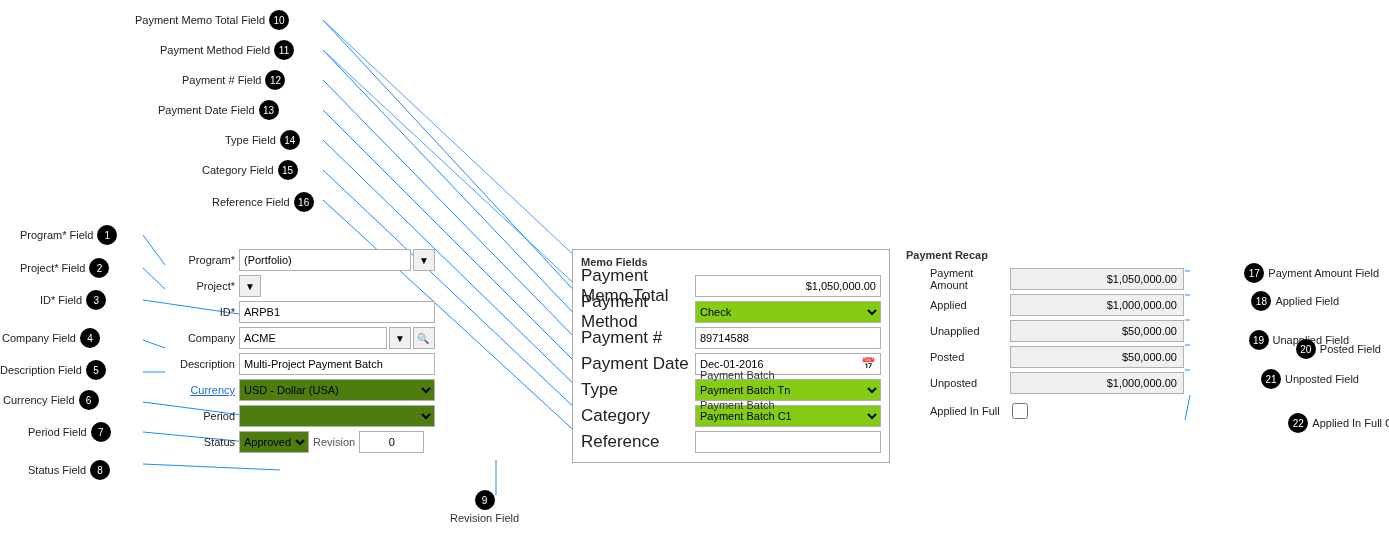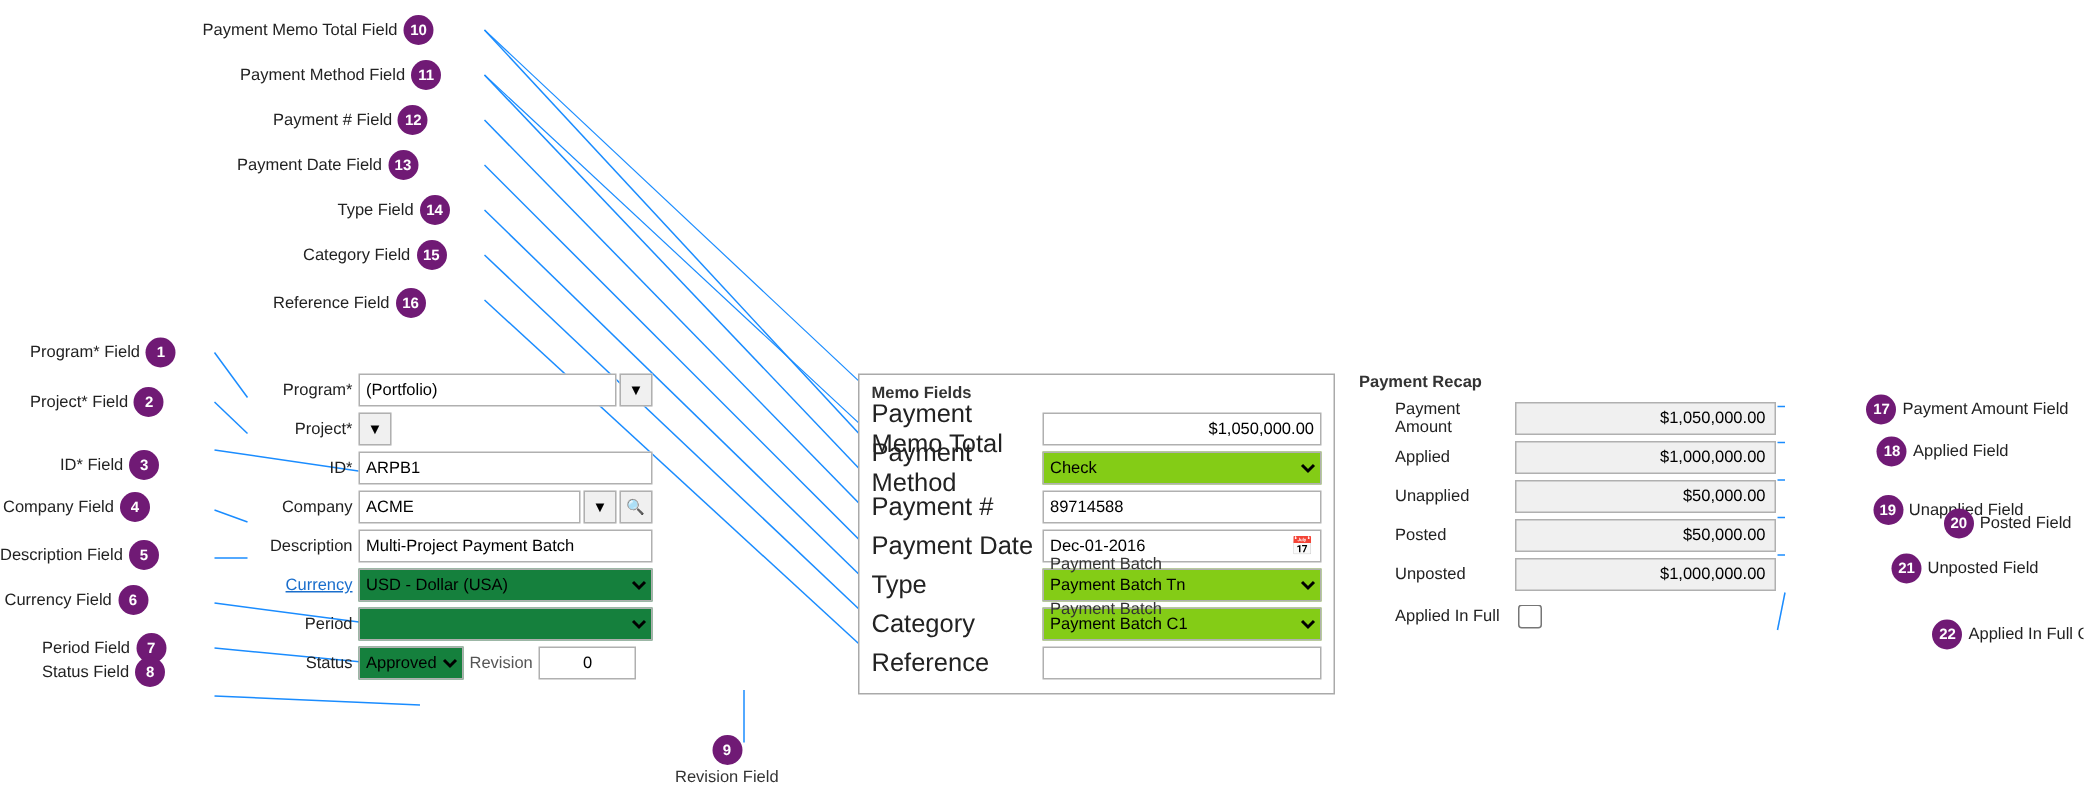--- a/index.html
+++ b/index.html
@@ -14,24 +14,24 @@
     }
 
     
     .badge {
       display: inline-flex;
       align-items: center;
       justify-content: center;
       width: 20px;
       height: 20px;
       border-radius: 50%;
-      background: #701a75;
+      background: #000000;
       color: #fff;
       font-size: 10px;
-      font-weight: bold;
+      font-weight: normal;
       flex-shrink: 0;
     }
 
     
     .label-item {
       display: flex;
       align-items: center;
       gap: 4px;
       position: absolute;
       white-space: nowrap;
@@ -98,21 +98,21 @@
       display: flex;
       align-items: center;
       gap: 2px;
     }
 
     .form-select {
       flex: 1;
       height: 22px;
       border: 1px solid #b0b0b0;
       font-size: 11px;
-      background: #15803d;
+      background: #4d7c0f;
     }
 
     .form-input-icon {
       width: 22px;
       height: 22px;
       border: 1px solid #b0b0b0;
       background: #f0f0f0;
       display: flex;
       align-items: center;
       justify-content: center;
@@ -298,21 +298,21 @@
 <div class="label-item" style="top:225px; left:20px;">
   <span class="label-text">Program* Field</span>
   <span class="badge">1</span>
 </div>
 
 <div class="label-item" style="top:258px; left:20px;">
   <span class="label-text">Project* Field</span>
   <span class="badge">2</span>
 </div>
 
-<div class="label-item" style="top:300px; left:40px;">
+<div class="label-item" style="top:290px; left:40px;">
   <span class="label-text">ID* Field</span>
   <span class="badge">3</span>
 </div>
 
 <div class="label-item" style="top:328px; left:2px;">
   <span class="label-text">Company Field</span>
   <span class="badge">4</span>
 </div>
 
 <div class="label-item" style="top:360px; left:0px;">
@@ -323,21 +323,21 @@
 <div class="label-item" style="top:390px; left:3px;">
   <span class="label-text">Currency Field</span>
   <span class="badge">6</span>
 </div>
 
 <div class="label-item" style="top:422px; left:28px;">
   <span class="label-text">Period Field</span>
   <span class="badge">7</span>
 </div>
 
-<div class="label-item" style="top:438px; left:28px;">
+<div class="label-item" style="top:460px; left:28px;">
   <span class="label-text">Status Field</span>
   <span class="badge">8</span>
 </div>
 
 <div class="label-item" style="top:10px; left:135px;">
   <span class="label-text">Payment Memo Total Field</span>
   <span class="badge">10</span>
 </div>
 
 <div class="label-item" style="top:40px; left:160px;">
@@ -358,21 +358,21 @@
 <div class="label-item" style="top:130px; left:225px;">
   <span class="label-text">Type Field</span>
   <span class="badge">14</span>
 </div>
 
 <div class="label-item" style="top:160px; left:202px;">
   <span class="label-text">Category Field</span>
   <span class="badge">15</span>
 </div>
 
-<div class="label-item" style="top:192px; left:182px;text-align:center;">
+<div class="label-item" style="top:192px; left:212px;text-align:center;">
   <span class="label-text">Reference Field</span>
   <span class="badge">16</span>
 </div>
 
 <div class="form-panel" style="position:absolute; top:248px; left:155px; width:280px;">
 
   <div class="form-row">
     <span class="form-label">Program*</span>
     <div class="form-select-wrap">
       <input class="form-input" value="(Portfolio)" style="width: 140px;">

